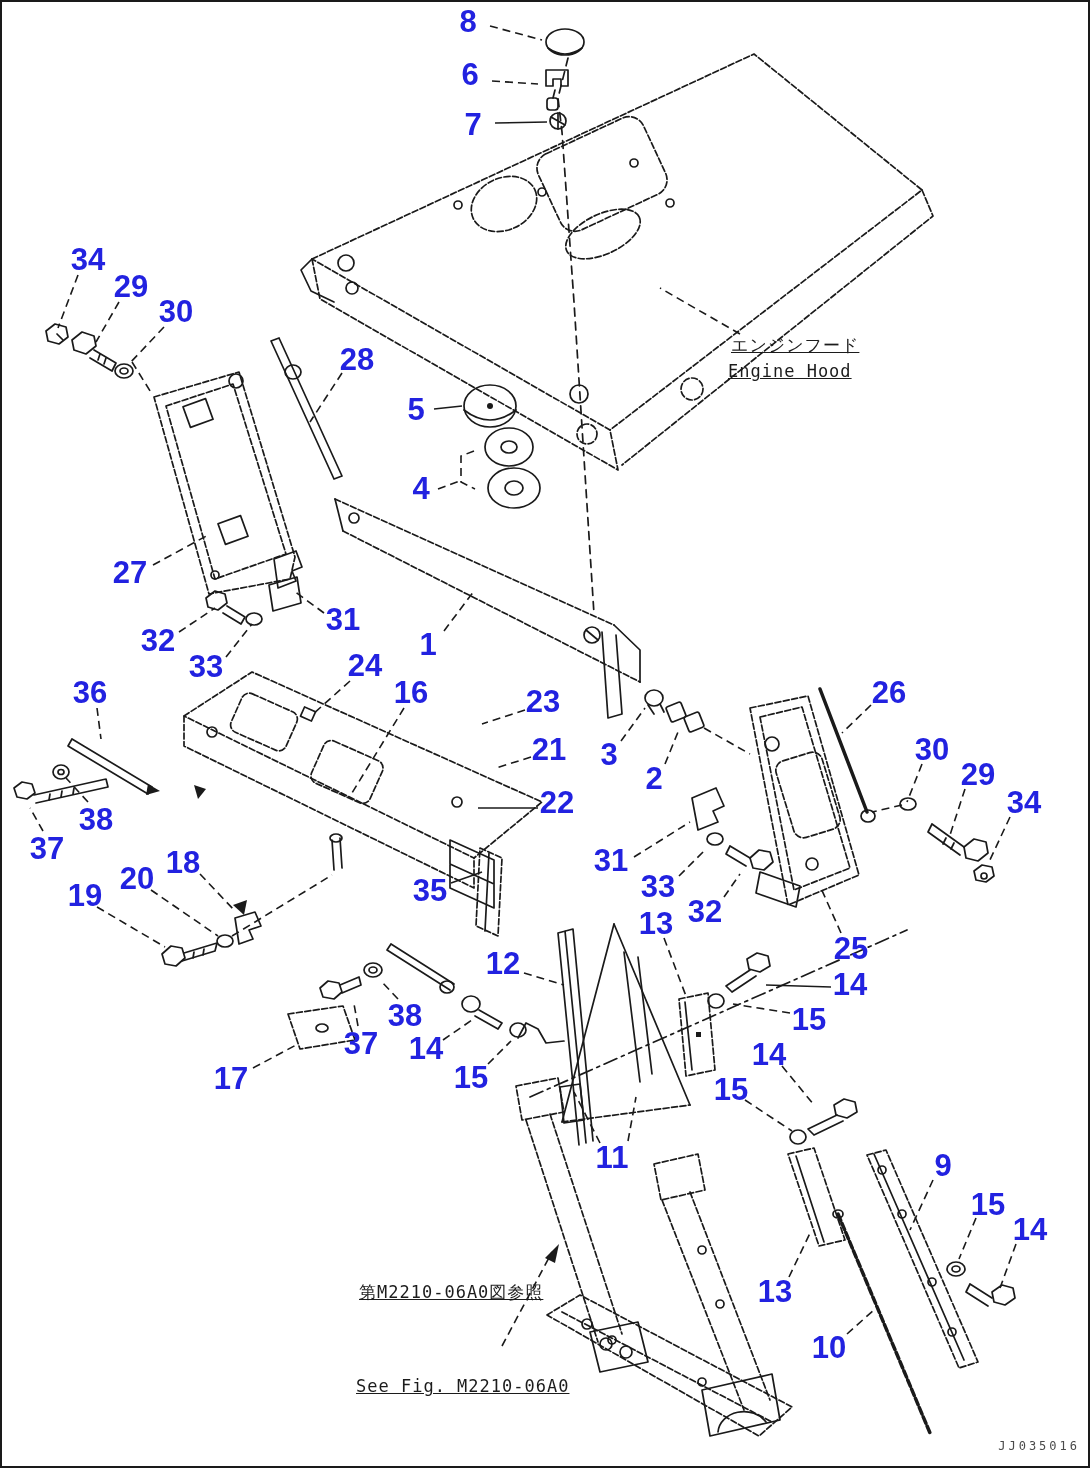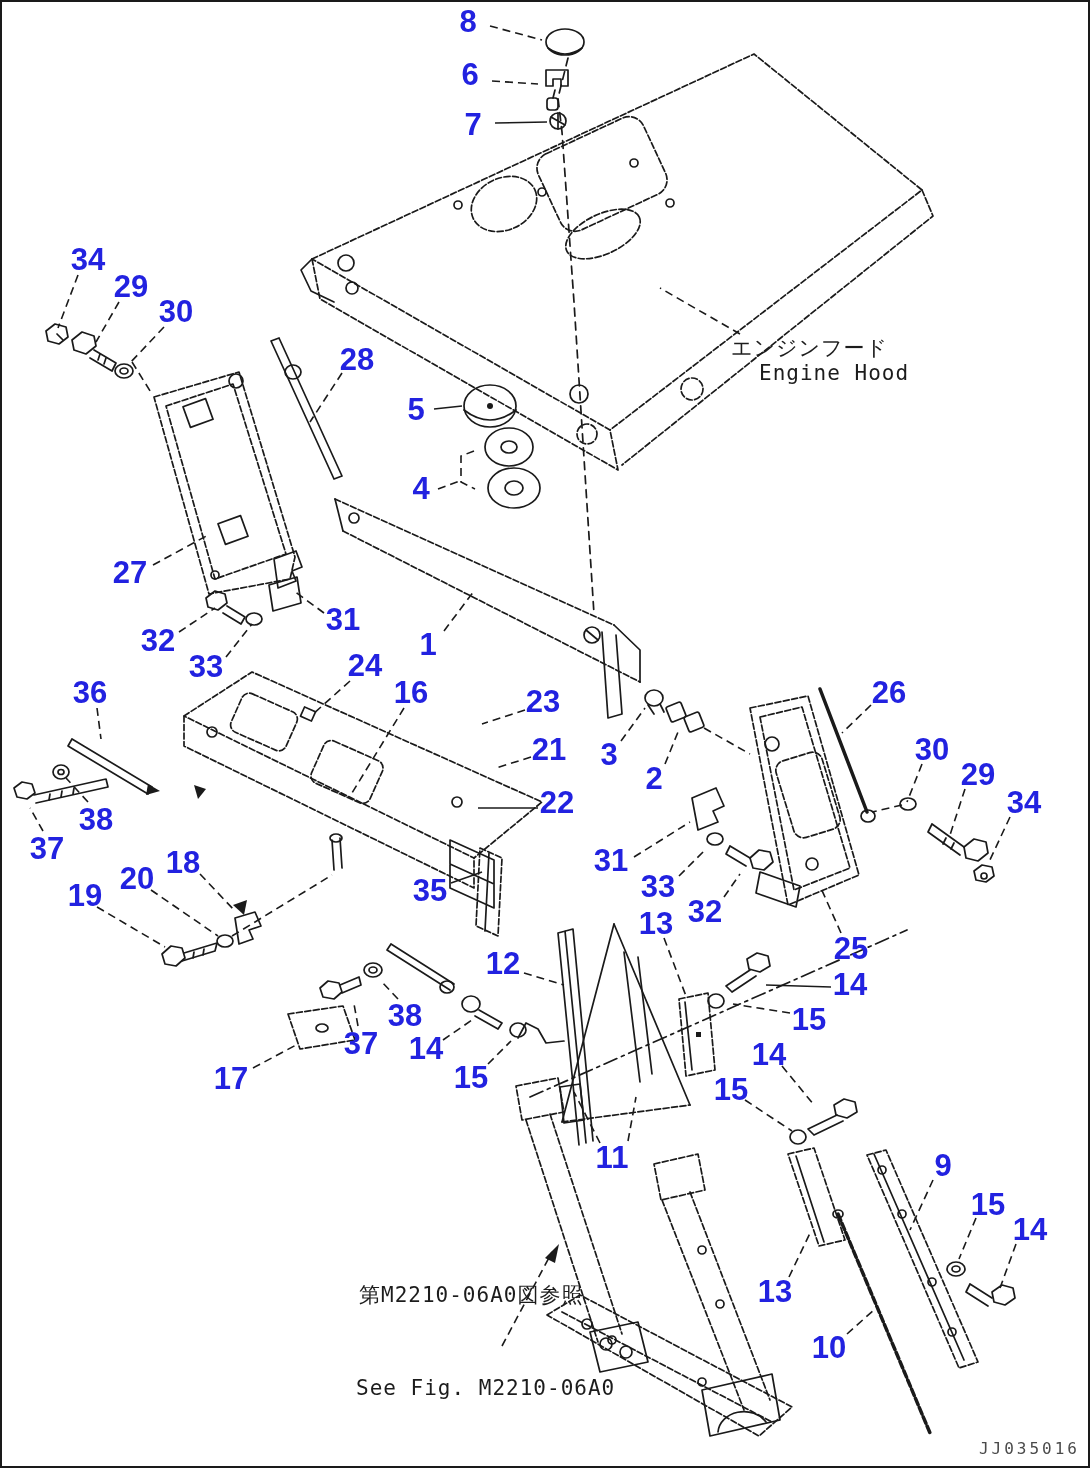--- a/index.html
+++ b/index.html
@@ -12,23 +12,23 @@
   .d{ stroke-dasharray:6 2.5; }           
   .dd{ stroke-dasharray:8 6; }            
   .cdot{ stroke-dasharray:14 5 3 5; }     
   .thick{ stroke-width:3.5; }
   .fill{ fill:var(--line); stroke:none; }
   .leader{ stroke:var(--line); stroke-width:1.6; stroke-dasharray:8 5; fill:none; }
   .leader.solid{ stroke-dasharray:none; }
   .callout{ font-family:"Liberation Sans","DejaVu Sans",sans-serif; font-weight:bold;
             font-size:31px; fill:var(--callout); text-anchor:middle; }
   .annot{ position:absolute; font-family:"DejaVu Sans Mono","Liberation Mono",monospace;
-          font-size:21px; letter-spacing:1px; color:#1c1c1c; white-space:nowrap; }
+          font-size:17px; letter-spacing:1px; color:#1c1c1c; white-space:nowrap;text-decoration:underline; }
   .watermark{ position:absolute; font-family:"DejaVu Sans Mono","Liberation Mono",monospace;
-          font-size:16px; letter-spacing:3px; color:#4a4a4a; }
+          font-size:12px; letter-spacing:3px; color:#4a4a4a; }
 </style>
 </head>
 <body>
 
 <div id="page">
 
   <svg width="1090" height="1468" viewBox="0 0 1090 1468">
 
     <g>
       <path class="p d" d="M310,257 L752,52 L920,188 L608,428 Z"></path>
@@ -440,19 +440,19 @@
         <line x1="1014" y1="1242" x2="998" y2="1286" class="leader"></line>
         <text x="1028" y="1238" class="callout">14</text>
         <line x1="787" y1="1275" x2="809" y2="1229" class="leader"></line>
         <text x="773" y="1300" class="callout">13</text>
         <line x1="845" y1="1332" x2="873" y2="1307" class="leader"></line>
         <text x="827" y="1356" class="callout">10</text>
       </g>
   </svg>
 
   <div class="annot" style="left:729px; top:332px;">エンジンフード</div>
-  <div class="annot" style="left:757px; top:359px;">Engine Hood</div>
+  <div class="annot" style="left:726px; top:359px;">Engine Hood</div>
 
   <div class="annot" style="left:357px; top:1279px;">第M2210-06A0図参照</div>
   <div class="annot" style="left:354px; top:1374px;">See Fig. M2210-06A0</div>
 
   <div class="watermark" style="right:8px; top:1437px; position:absolute;">JJ035016</div>
 </div>
 
 </body></html>

